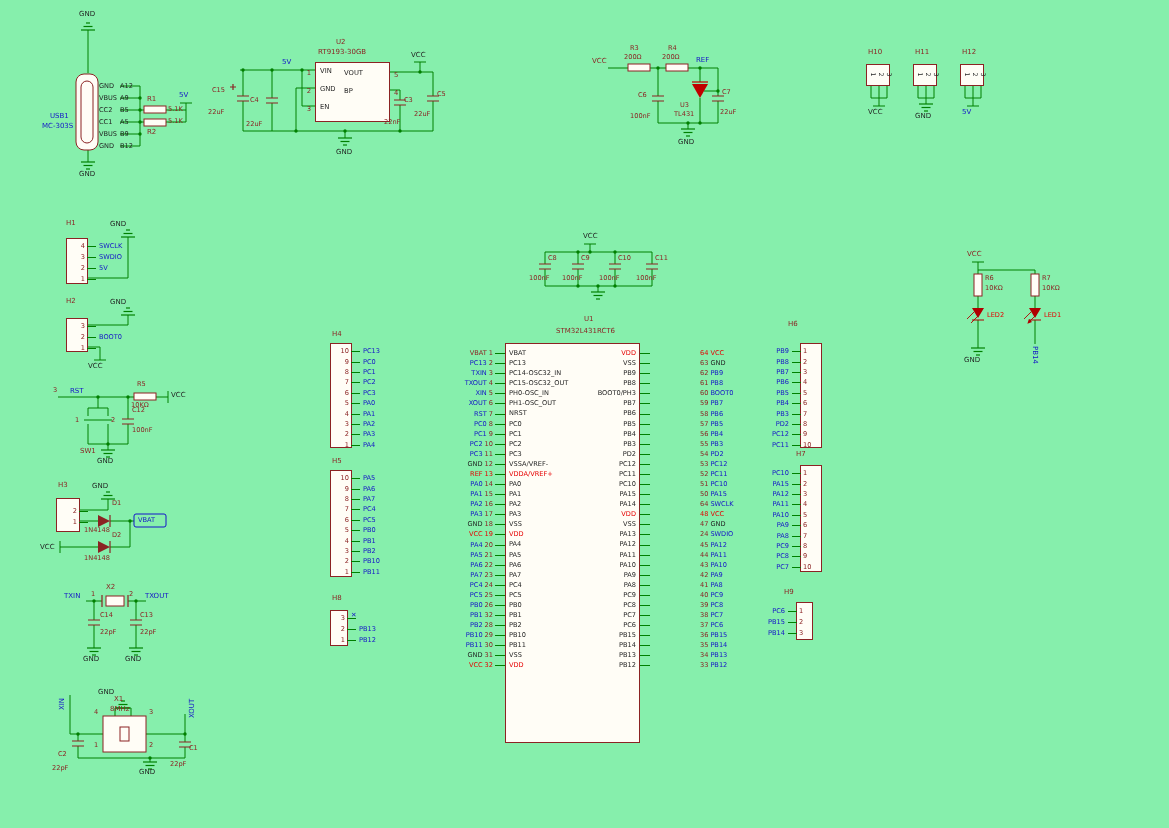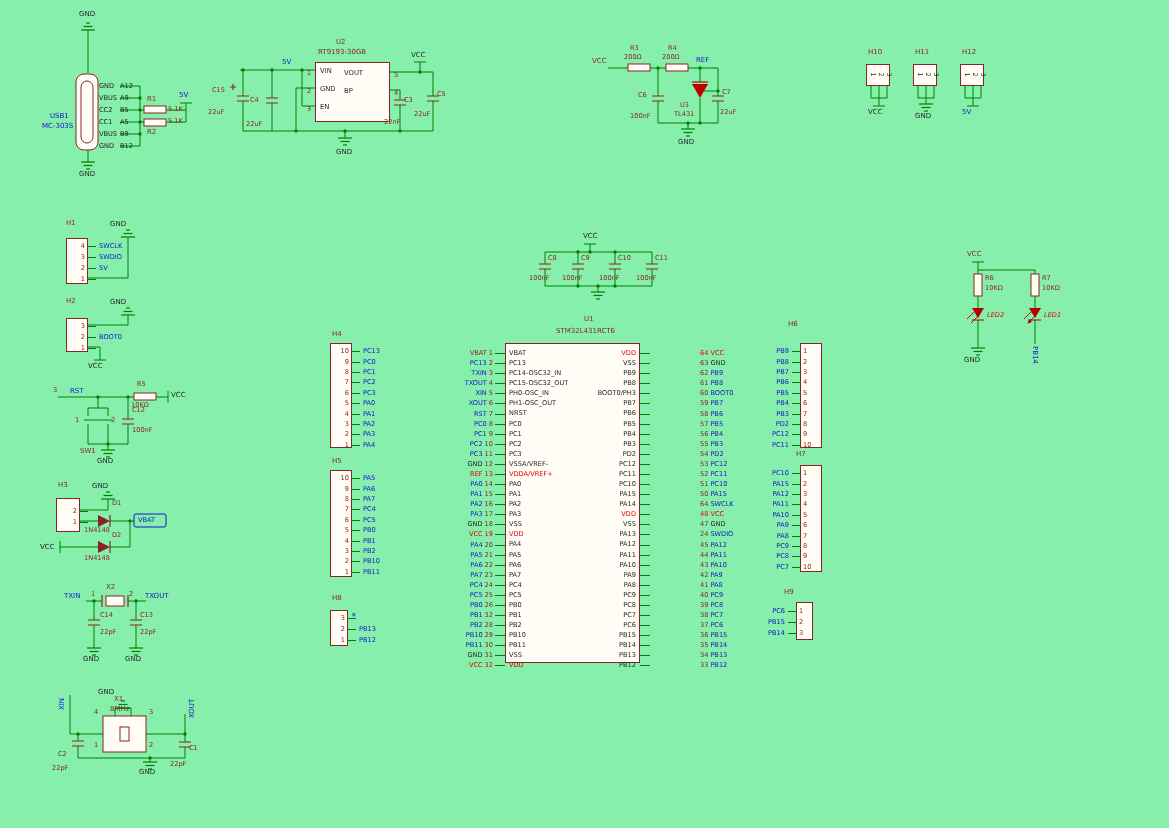--- a/index.html
+++ b/index.html
@@ -3,21 +3,21 @@
 <meta charset="utf-8">
 <style>
   html,body{margin:0;padding:0;background:#fff;}
   #canvas{position:relative;width:1169px;height:828px;background:#86efac;overflow:hidden;
           font-family:"DejaVu Sans",sans-serif;}
   svg{position:absolute;left:0;top:0;}
   .lbl{position:absolute;font-size:7px;line-height:8px;white-space:nowrap;color:#1f1f1f;}
   .sm{font-size:6.6px;}
   .blue{color:#1414c8;}
   .dr{color:#8b2323;}
-  .red{color:#e60000;font-style:italic;}
+  .red{color:#e60000;}
   .blk{color:#1f1f1f;}
   .rot90{transform:rotate(90deg);transform-origin:0 0;}
   .rotm90{transform:rotate(-90deg);transform-origin:0 0;}
   .pbox{position:absolute;border:1px solid #8b2323;background:#fffdf6;box-sizing:border-box;}
   
   .hrow{position:relative;height:var(--rh,10.4px);font-size:6.6px;}
   .hrow .hnum{position:absolute;top:50%;transform:translateY(-55%);color:#8b2323;}
   .hrR .hnum{right:2px;}
   .hrL .hnum{left:2px;}
   .hrR::after,.hrL::after{content:"";position:absolute;top:50%;width:9px;height:1px;background:#008000;}
@@ -444,21 +444,21 @@
   <span class="lbl dr sm" style="left:529px;top:274px">100nF</span>
   <span class="lbl dr sm" style="left:581px;top:254px">C9</span>
   <span class="lbl dr sm" style="left:562px;top:274px">100nF</span>
   <span class="lbl dr sm" style="left:618px;top:254px">C10</span>
   <span class="lbl dr sm" style="left:599px;top:274px">100nF</span>
   <span class="lbl dr sm" style="left:655px;top:254px">C11</span>
   <span class="lbl dr sm" style="left:636px;top:274px">100nF</span>
 
   <span class="lbl dr" style="left:584px;top:315px">U1</span>
   <span class="lbl dr" style="left:556px;top:327px">STM32L431RCT6</span>
-  <div class="pbox" style="left:505px;top:343px;width:135px;height:320px">
+  <div class="pbox" style="left:505px;top:343px;width:135px;height:400px">
     <div class="u1col u1colL">
 
     <div class="u1row">
           <span class="extL"><span class="netc c-dr">VBAT</span><span class="pnum">1</span></span>
           <span class="inn">VBAT</span>
         </div>
         <div class="u1row">
           <span class="extL"><span class="netc">PC13</span><span class="pnum">2</span></span>
           <span class="inn">PC13</span>
         </div>

